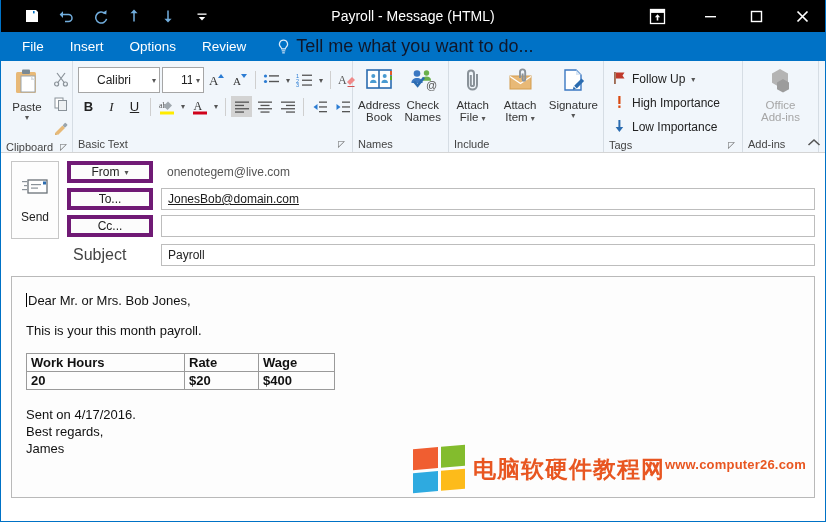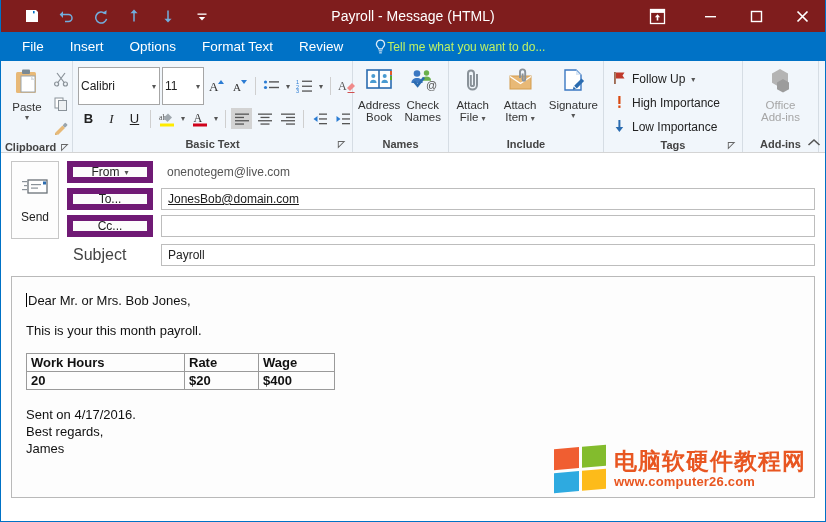--- a/index.html
+++ b/index.html
@@ -14,21 +14,21 @@
     position: relative;
     background: #ffffff;
     border: 1px solid #0072c6;
     border-top: none;
     overflow: hidden;
   }
 
   
   .titlebar {
     height: 32px;
-    background: #7f1d1d;
+    background: #000000;
     position: relative;
     display: flex;
     align-items: center;
   }
   .qat { display: flex; align-items: center; padding-left: 14px; gap: 0px; }
   .qat-btn {
     width: 34px; height: 28px;
     display: flex; align-items: center; justify-content: center;
     color: #ffffff;
   }
@@ -67,23 +67,23 @@
     padding: 0 13px;
     display: flex; align-items: center;
     color: #ffffff;
     font-size: 13.5px;
   }
   .tab.active {
     background: #f1f6fb;
     color: #1b5faa;
   }
   .tellme {
-    display: flex; align-items: center; 
+    display: flex; align-items: center; gap: 6px;
     padding-left: 18px;
-    color: #bef264; font-size: 12px;
+    color: #0f172a; font-size: 18px;
   }
   .bulb { width: 13px; height: 16px; display:block; }
 
   
   .ribbon {
     height: 92px;
     background: #f1f6fb;
     display: flex;
     align-items: stretch;
     position: relative;
@@ -96,24 +96,23 @@
     justify-content: flex-start;
     border-right: 1px solid #d6dde4;
     padding: 4px 5px 0 5px;
   }
   .rgroup:last-child { border-right: none; }
   .rgroup-body { flex: 1; display: flex; align-items: flex-start; }
   .rgroup-label {
     height: 15px; line-height: 15px;
     font-size: 11px; color: #444;
     text-align: center;
-    display: flex; align-items: center; justify-content: center;
+    display: flex; align-items: center; justify-content: space-between;
     gap: 5px;
     white-space: nowrap;
-    font-weight: bold;
   }
   .dlg-launcher { color: #666; font-size: 9px; line-height: 9px; }
 
   .bigbtn {
     display: flex; flex-direction: column; align-items: center;
     width: 54px; padding-top: 2px;
     font-size: 11.5px; color: #333; text-align: center; line-height: 12px;
   }
   .bigbtn .lbl { margin-top: 2px; }
   .bigbtn .caret { font-size: 8px; color: #555; line-height: 8px; margin-top: 1px;}
@@ -124,25 +123,25 @@
   }
 
   
   .clip-col { display: flex; align-items: flex-start; gap: 2px; }
   .clip-small { display: flex; flex-direction: column; gap: 3px; padding-top: 3px;}
 
   
   .bt-rows { display: flex; flex-direction: column; gap: 3px; padding-top: 2px;}
   .bt-row { display: flex; align-items: center; gap: 2px; }
   .combo {
-    height: 38px;
+    height: 26px;
     border: 1px solid #a6a6a6;
     background: #fff;
     display: flex; align-items: center; justify-content: space-between;
-    padding: 0 3px 0 2px;
+    padding: 0 3px 0 18px;
     font-size: 12px; color: #222;
   }
   .combo .cv { white-space: nowrap; overflow: hidden; }
   .combo .ca { font-size: 8px; color: #555; margin-left: 4px;}
   .fontbox { width: 82px; }
   .sizebox { width: 42px; }
   .fmt-btn {
     width: 21px; height: 21px;
     display:flex; align-items:center; justify-content:center;
     font-size: 13px; color: #222;
@@ -180,21 +179,21 @@
     display: flex; flex-direction: column;
     align-items: center; justify-content: center;
     gap: 9px;
     font-size: 12px; color: #222;
     margin-right: 8px;
   }
   .fields { flex: 1; display: flex; flex-direction: column; gap: 5px; }
   .frow { display: flex; align-items: center; height: 22px; }
   .fbtn {
     width: 86px; height: 22px;
-    border: 6px solid #701a75;
+    border: 4px solid #701a75;
     background: #fcfcfc;
     display: flex; align-items: center; justify-content: center;
     gap: 5px;
     font-size: 12px; color: #222;
   }
   .fbtn .fc { font-size: 8px; color:#555; }
   .flabel {
     width: 86px; height: 22px;
     display: flex; align-items: center; justify-content: flex-start;
     padding-left: 6px;
@@ -255,21 +254,21 @@
   }
   .winlogo {
     width: 52px; height: 44px;
     display: grid;
     grid-template-columns: 1fr 1fr;
     grid-template-rows: 1fr 1fr;
     gap: 3px;
     transform: skewY(-5deg);
   }
   .winlogo i { display:block; }
-  .wm-text { display: flex; flex-direction: column; align-items: flex-start; }
+  .wm-text { display: flex; flex-direction: row; align-items: flex-start; }
   .wm-cn {
     font-size: 23px; font-weight: bold; color: #e8511a;
     letter-spacing: 1px; line-height: 25px;
     font-family: "DejaVu Sans", sans-serif;
   }
   .wm-url {
     font-size: 13px; font-weight: bold; color: #e8511a;
     line-height: 15px; letter-spacing: 0.2px;
   }
 </style>
@@ -343,21 +342,20 @@
             <path stroke="#fff" stroke-width="1.7" d="M2.5 2.5l10 10M12.5 2.5l-10 10"></path>
           </svg>
       </div>
     </div>
   </div>
 
   <div class="tabstrip">
     <div class="tab">File</div>
     <div class="tab">Insert</div>
     <div class="tab">Options</div>
-    <div class="tab">Format Text</div>
     <div class="tab">Review</div>
     <div class="tellme">
       <span>
         <svg class="bulb" viewBox="0 0 13 16">
             <path fill="none" stroke="#dbeaf8" stroke-width="1.2" d="M6.5 1.2a4 4 0 0 1 2.6 7.1c-.5.5-.8 1-.8 1.6H4.7c0-.6-.3-1.1-.8-1.6A4 4 0 0 1 6.5 1.2z"></path>
             <rect x="4.7" y="11.3" width="3.6" height="1.1" fill="#dbeaf8"></rect>
             <rect x="5.2" y="13.3" width="2.6" height="1.1" fill="#dbeaf8"></rect>
           </svg>
       </span>
       <span>Tell me what you want to do...</span>

